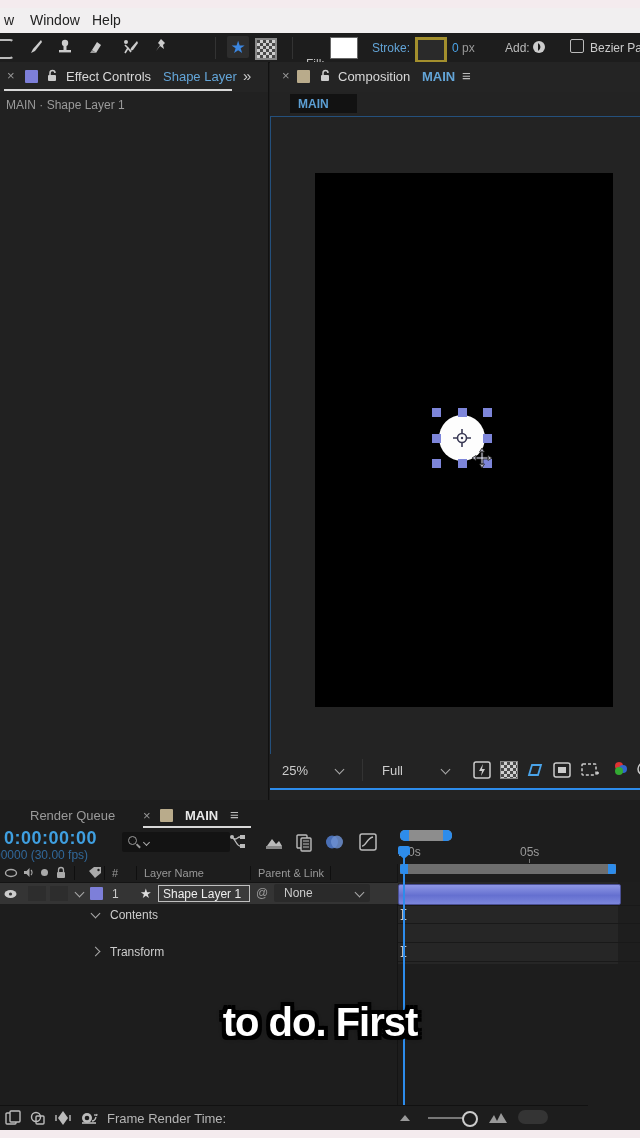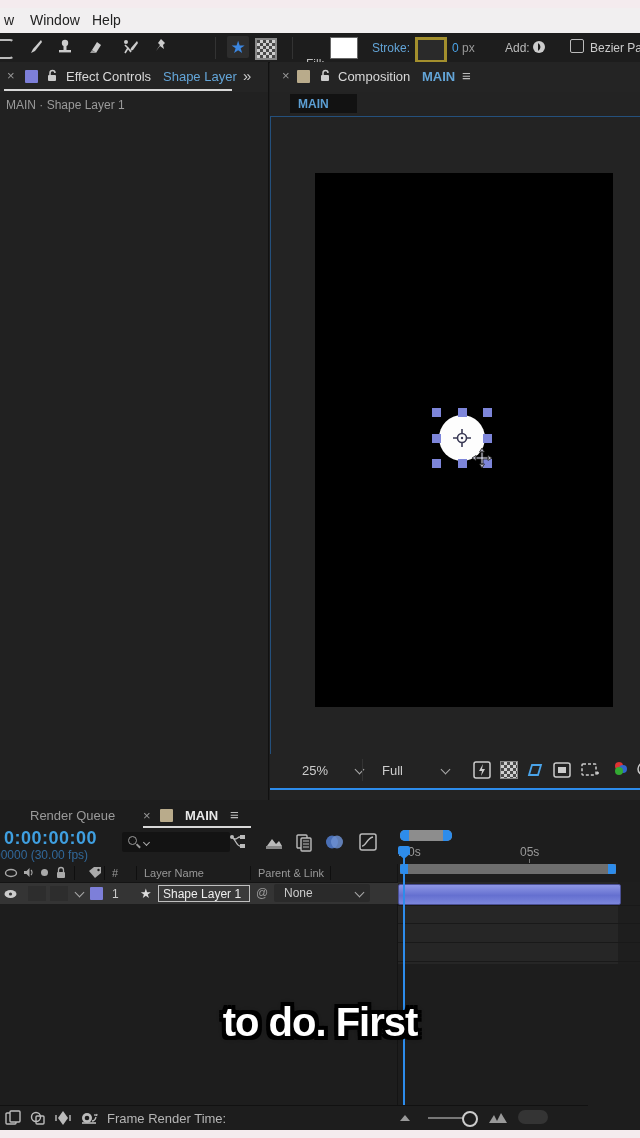--- a/index.html
+++ b/index.html
@@ -133,21 +133,21 @@
           <path d="M10 1 V6 M10 14 V19 M1 10 H6 M14 10 H19" stroke="#3a3a55" stroke-width="1.6"></path>
           <circle cx="10" cy="10" r="1.2" fill="#3a3a55"></circle>
         </svg>
     </div>
 
     <svg class="abs" style="left:200px;top:384px;" width="24" height="24" viewBox="0 0 24 24">
         <path d="M12 2 L9.5 6 H14.5 Z M12 22 L9.5 18 H14.5 Z M2 12 L6 9.5 V14.5 Z M22 12 L18 9.5 V14.5 Z M11 6 H13 V11 H18 V13 H13 V18 H11 V13 H6 V11 H11 Z" fill="#b9b9c9" stroke="#222" stroke-width="0.8"></path>
       </svg>
 
     <div class="abs" style="left:0;top:692px;width:370px;height:34px;background:#232323;">
-      <div class="abs" style="left:4px;top:4px;width:80px;height:24px;margin-left:20px;">
+      <div class="abs" style="left:4px;top:4px;width:80px;height:24px;">
         <span class="abs txt" style="left:8px;top:5px;font-size:13px;color:#ccc;">25%</span>
         <span class="chev-d abs" style="left:62px;top:8px;"></span>
       </div>
       <div class="abs" style="left:92px;top:5px;width:1px;height:22px;background:#333;"></div>
       <div class="abs" style="left:100px;top:4px;width:90px;height:24px;">
         <span class="abs txt" style="left:12px;top:5px;font-size:13px;color:#ccc;">Full</span>
         <span class="chev-d abs" style="left:72px;top:8px;"></span>
       </div>
 
       <svg class="abs" style="left:203px;top:7px;" width="18" height="18" viewBox="0 0 18 18">
@@ -283,22 +283,32 @@
       </span>
       <span class="abs txt" style="left:256px;top:3px;font-size:12px;color:#999;">@</span>
       <span class="abs" style="left:274px;top:1px;width:96px;height:18px;background:#2a2a2a;border-radius:2px;">
         <span class="abs txt" style="left:10px;top:2px;font-size:12px;color:#ccc;">None</span>
         <span class="chev-d abs" style="left:82px;top:5px;"></span>
       </span>
     </div>
 
     <div class="abs" style="left:398px;top:84px;width:221px;height:19px;border-radius:2px;background:linear-gradient(#8e97e5,#6570d0 55%,#7b86dd);border:1px solid #4a4f94;"></div>
 
+    <div class="abs" style="left:0;top:106px;width:640px;height:18px;">
+      <span class="chev-d abs" style="left:92px;top:4px;"></span>
+      <span class="abs txt" style="left:110px;top:2px;font-size:12px;color:#ccc;">Contents</span>
+      <span class="abs ibeam" style="left:400px;top:0px;">I</span>
+    </div>
     <div class="rowsep abs" style="left:398px;top:105px;width:242px;"></div>
     <div class="rowsep abs" style="left:398px;top:123px;width:242px;"></div>
+    <div class="abs" style="left:0;top:143px;width:640px;height:18px;">
+      <span class="chev-r abs" style="left:92px;top:5px;"></span>
+      <span class="abs txt" style="left:110px;top:2px;font-size:12px;color:#ccc;">Transform</span>
+      <span class="abs ibeam" style="left:400px;top:0px;">I</span>
+    </div>
     <div class="rowsep abs" style="left:398px;top:142px;width:242px;"></div>
     <div class="rowsep abs" style="left:398px;top:161px;width:242px;"></div>
 
     <div class="abs" style="left:403px;top:48px;width:2px;height:257px;background:#2d8ceb;z-index:5;"></div>
     <div class="abs" style="left:398px;top:46px;width:12px;height:13px;background:#2d8ceb;border-radius:2px;clip-path:polygon(0 0,100% 0,100% 60%,50% 100%,0 60%);z-index:5;"></div>
   </div>
 
   <div class="abs txt" style="left:0;top:1000px;width:640px;text-align:center;font-size:40px;font-weight:bold;color:#fff;z-index:10;letter-spacing:-1px;
               text-shadow:-4px -4px 0 #000,4px -4px 0 #000,-4px 4px 0 #000,4px 4px 0 #000,0 -4px 0 #000,0 4px 0 #000,-4px 0 0 #000,4px 0 0 #000,0 0 6px #000;">to do. First</div>
 

